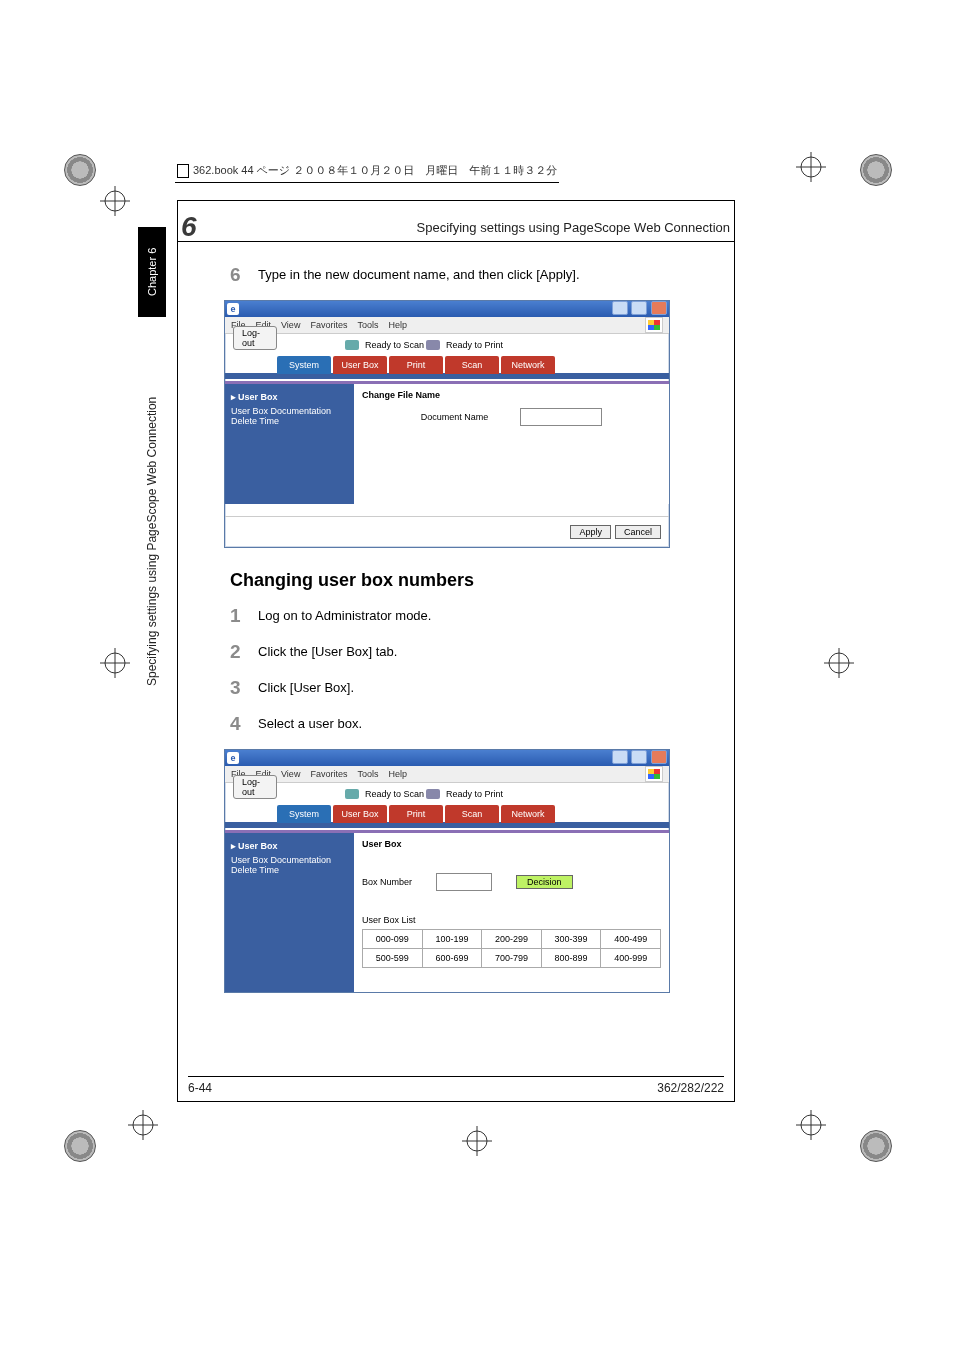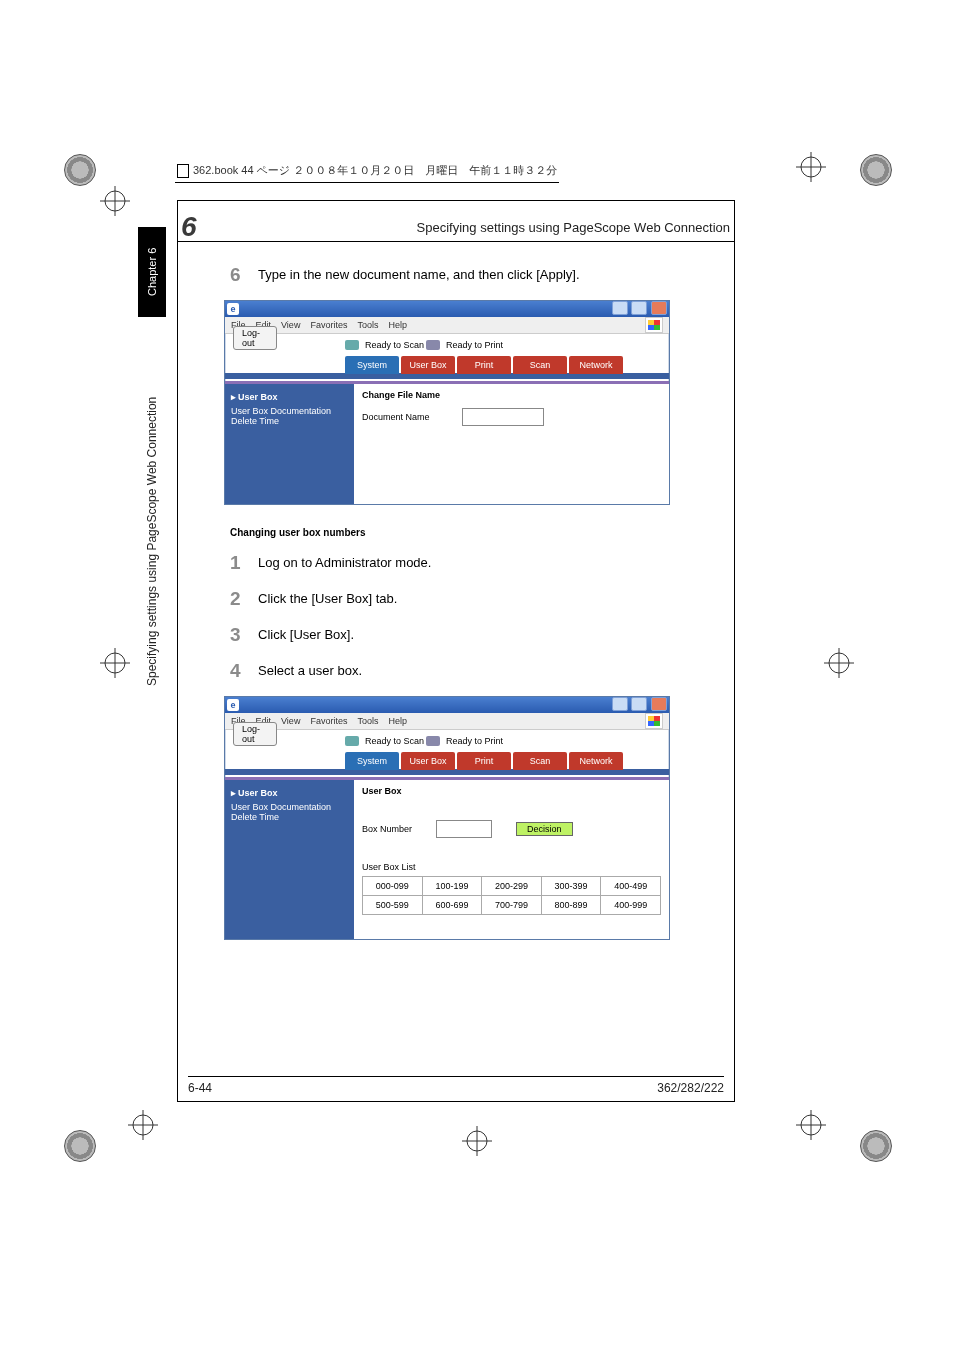--- a/index.html
+++ b/index.html
@@ -49,21 +49,21 @@
   }
   .side-label {
     position:absolute;left:-40px;top:130px;width:28px;height:420px;
     writing-mode:vertical-rl;transform:rotate(180deg);font-size:12px;color:#222;
     display:flex;align-items:center;justify-content:center;
   }
   .body { padding:14px 10px 0 52px; font-size:13px; }
   .step { display:flex; margin:8px 0 14px; }
   .step .num { width:28px;font-size:19px;font-weight:bold;color:#8b8b8b; }
   .step .txt { flex:1;padding-top:3px; }
-  .subhead { font-weight:bold;font-size:10px;margin:22px 0 14px 0; }
+  .subhead { font-weight:bold;font-size:18px;margin:22px 0 14px 0; }
   .footer {
     position:absolute;left:10px;right:10px;bottom:6px;border-top:1px solid #000;
     display:flex;justify-content:space-between;font-size:12px;padding-top:4px;color:#222;
   }
 
   
   .win {
     width:444px;border:1px solid #5a7aa8;background:#fff;margin:6px 0 10px -6px;font-size:9px;
     box-shadow:0 0 0 1px #cfd9e8 inset;
   }
@@ -78,34 +78,34 @@
   .winbtns .close{background:#e67b5a;}
   .menubar { height:16px;background:#efefef;padding:0 6px;display:flex;gap:10px;align-items:center;color:#333;border-bottom:1px solid #ccc;}
   .menubar .xpflag{margin-left:auto;width:16px;height:14px;background:#fff;border:1px solid #ccc;position:relative;}
   .menubar .xpflag::before{content:"";position:absolute;inset:2px;background:conic-gradient(#e33 0 25%,#3b3 0 50%,#36f 0 75%,#fc3 0);}
   .statusarea{padding:6px 8px 10px 120px;display:flex;gap:2px;}
   .statusline{display:flex;align-items:center;gap:6px;}
   .statusline .ic{width:14px;height:10px;background:#6aa;border-radius:2px;}
   .statusline .ic.pr{background:#88a;}
   .logoutbox{position:relative;margin-top:-34px;margin-left:8px;margin-bottom:8px;width:44px;}
   .logoutbtn{display:inline-block;border:1px solid #888;border-radius:3px;padding:1px 8px;font-size:9px;background:#f3f3f3;}
-  .tabs{display:flex;gap:2px;padding:0 2px 0 120px;margin-top:-2px;}
+  .tabs{display:flex;gap:2px;padding:0 2px 0 52px;margin-top:-2px;}
   .tab{flex:0 0 54px;text-align:center;padding:4px 0;color:#fff;font-size:9px;border-radius:2px 2px 0 0;}
   .tab.red{background:#c0392b;}
   .tab.blue{background:#2a6fb5;}
   .blueline{height:6px;background:#3a5fa0;margin-top:-1px;}
   .purpleline{height:3px;background:#8a6fb5;margin-top:2px;}
   .wincols{display:flex;min-height:120px;}
   .leftnav{width:116px;background:#3a5fa0;color:#fff;padding:6px 6px;font-size:9px;}
   .leftnav .item{padding:2px 0;}
   .leftnav .item.main{font-weight:bold;}
   .leftnav .item.main::before{content:"▸ ";}
   .rightpane{flex:1;background:#fff;padding:6px 8px;border-left:1px solid #3a5fa0;}
   .rightpane .grouptitle{font-weight:bold;font-size:9px;margin-bottom:8px;}
-  .formrow{display:flex;align-items:center;gap:32px;margin:2px 0;}
+  .formrow{display:flex;align-items:center;gap:32px;margin:2px 0;justify-content:center;}
   .formrow input[type=text]{border:1px solid #888;height:14px;width:76px;}
   .btnrow{display:flex;justify-content:flex-end;gap:4px;padding:8px;border-top:1px solid #ccc;margin-top:12px;}
   .btnrow button{font-size:9px;border:1px solid #666;background:#eee;padding:1px 8px;}
   .boxnum{display:flex;align-items:center;gap:24px;margin:24px 0;}
   .boxnum button{font-size:9px;border:1px solid #666;background:#bef264;padding:1px 10px;}
   table.boxlist{border-collapse:collapse;width:100%;margin-top:4px;}
   table.boxlist td{border:1px solid #aaa;text-align:center;padding:4px 0;font-size:9px;width:20%;}
 
 </style>
 </head>
@@ -232,20 +232,24 @@
           <div class="item main">User Box</div>
           <div class="item">User Box Documentation Delete Time</div>
         </div>
         <div class="rightpane">
           <div class="grouptitle">Change File Name</div>
           <div class="formrow">
             <span>Document Name</span>
             <input type="text" style="">
           </div>
         </div>
+      </div>
+      <div class="btnrow">
+        <button>Apply</button>
+        <button>Cancel</button>
       </div>
     </div>
 
     <div class="subhead">Changing user box numbers</div>
 
     <div class="step">
       <div class="num">1</div>
       <div class="txt">Log on to Administrator mode.</div>
     </div>
     <div class="step">

